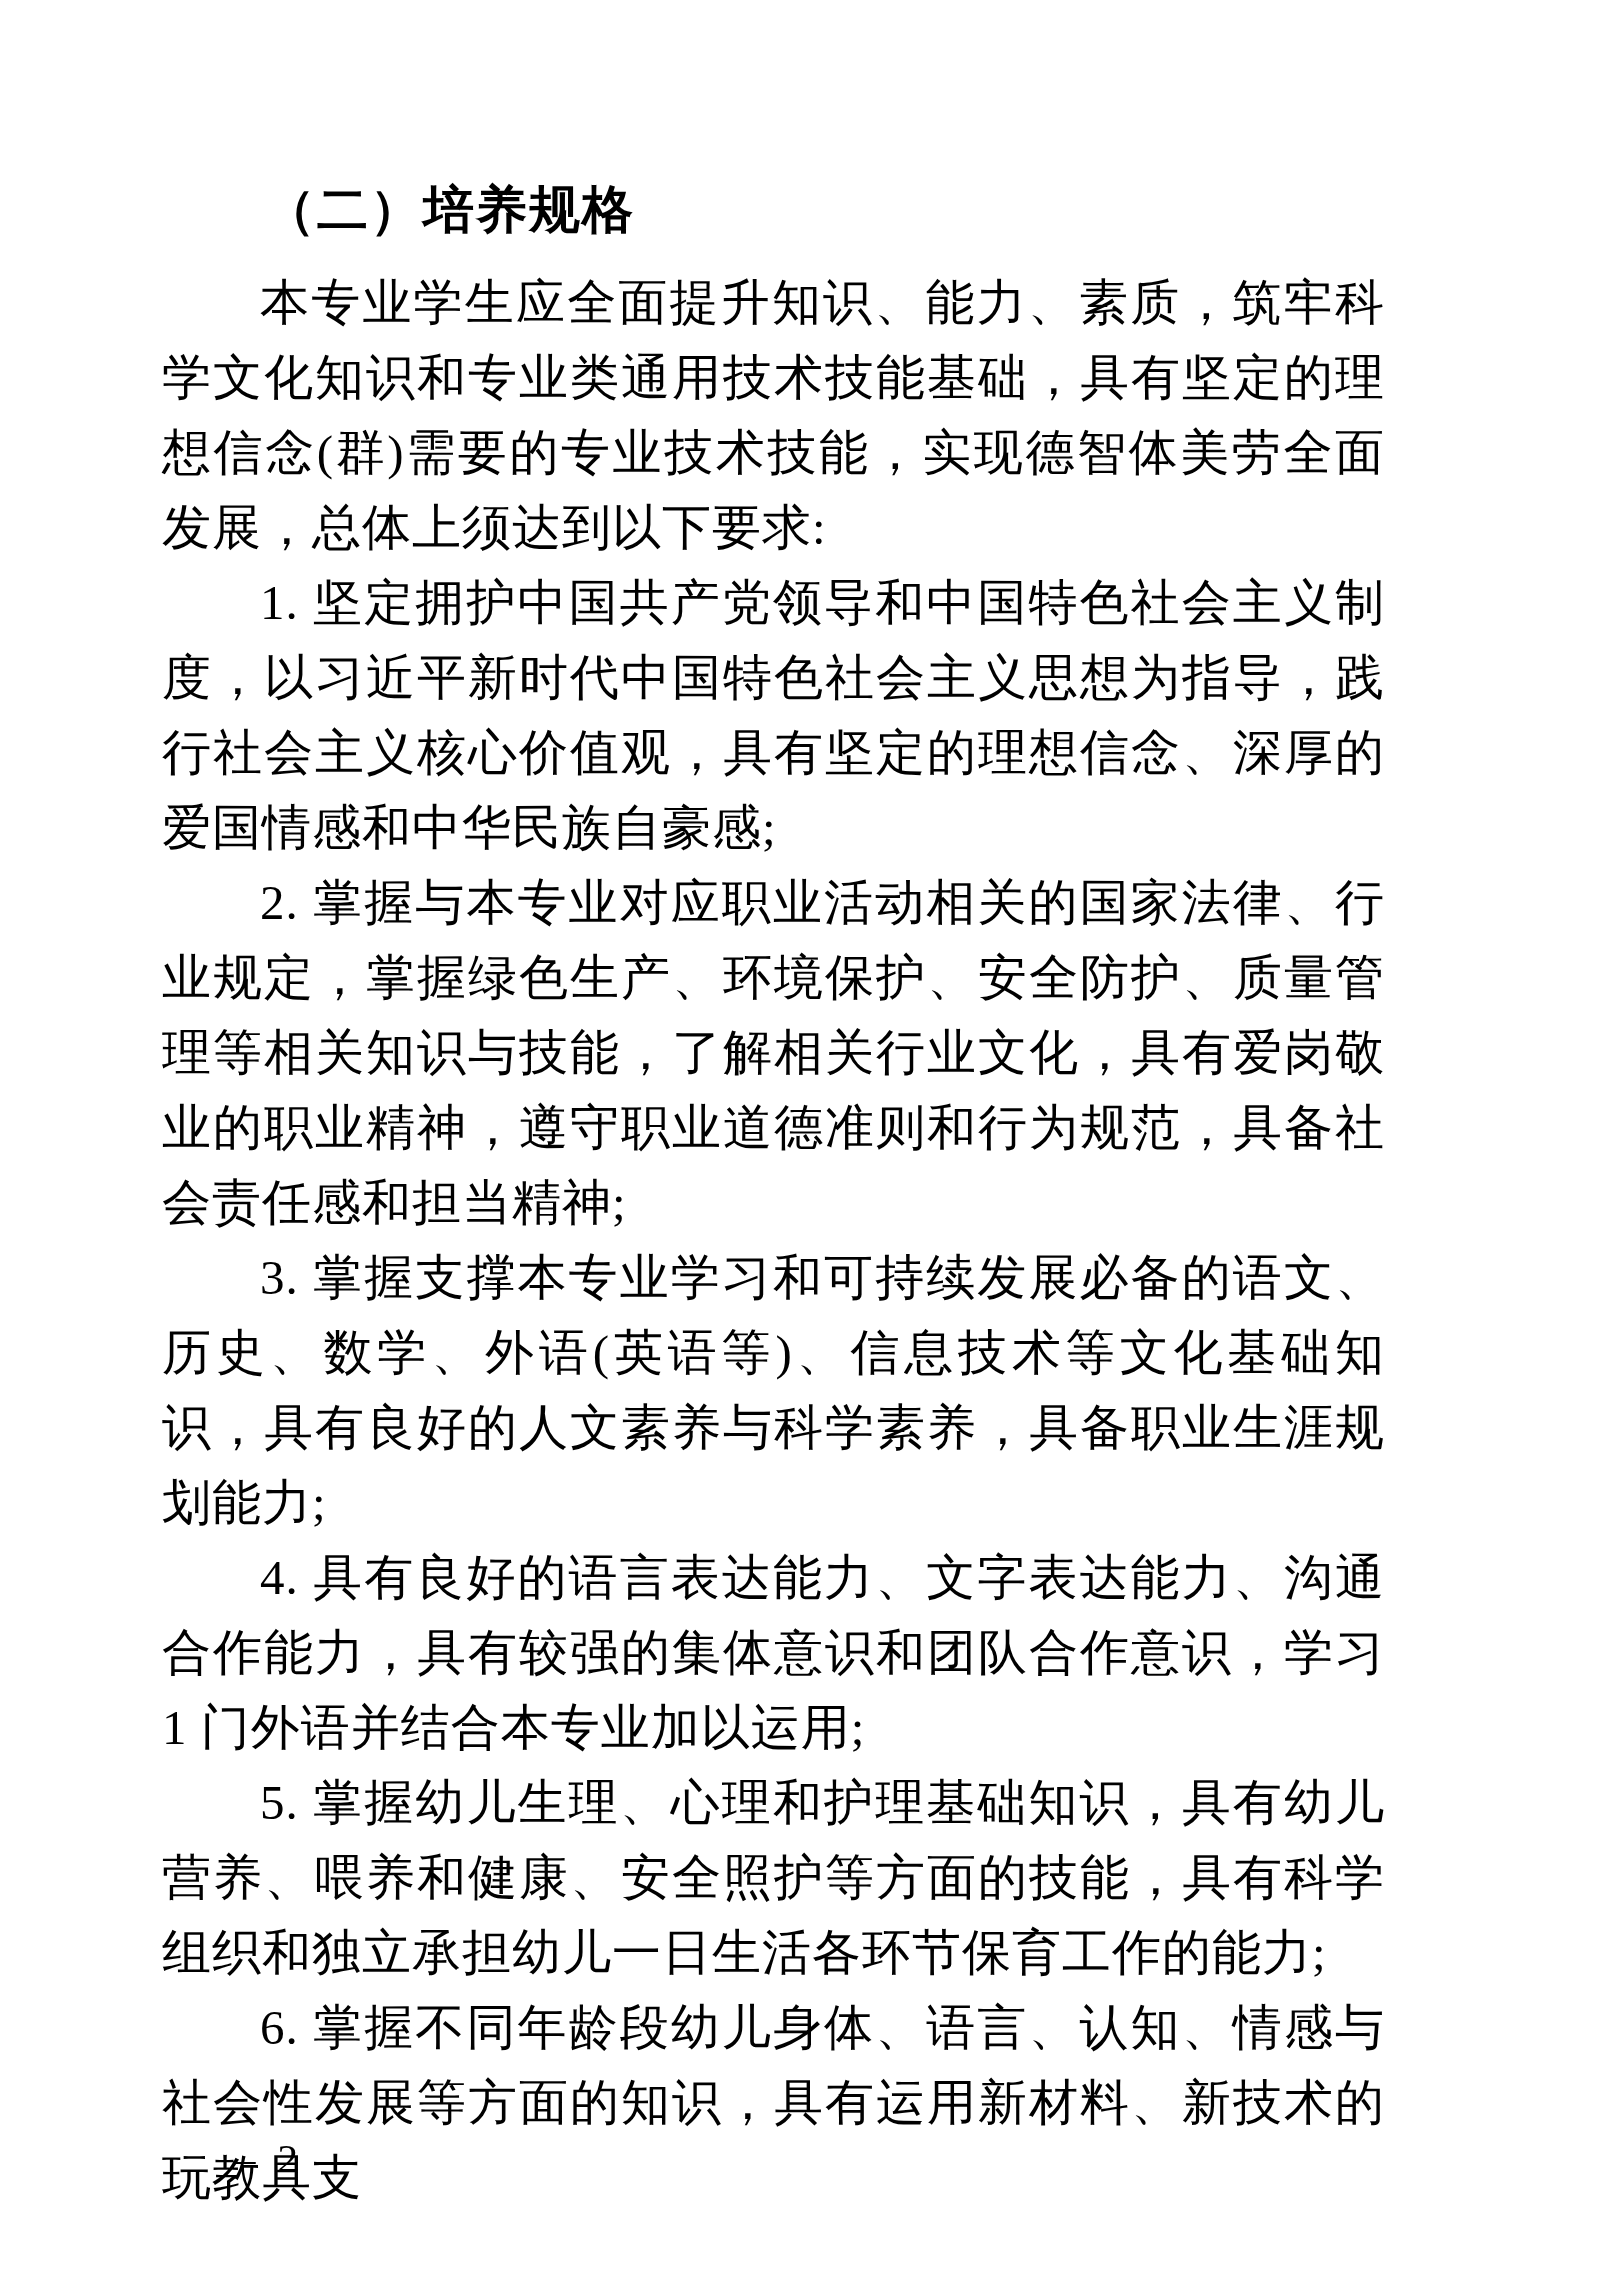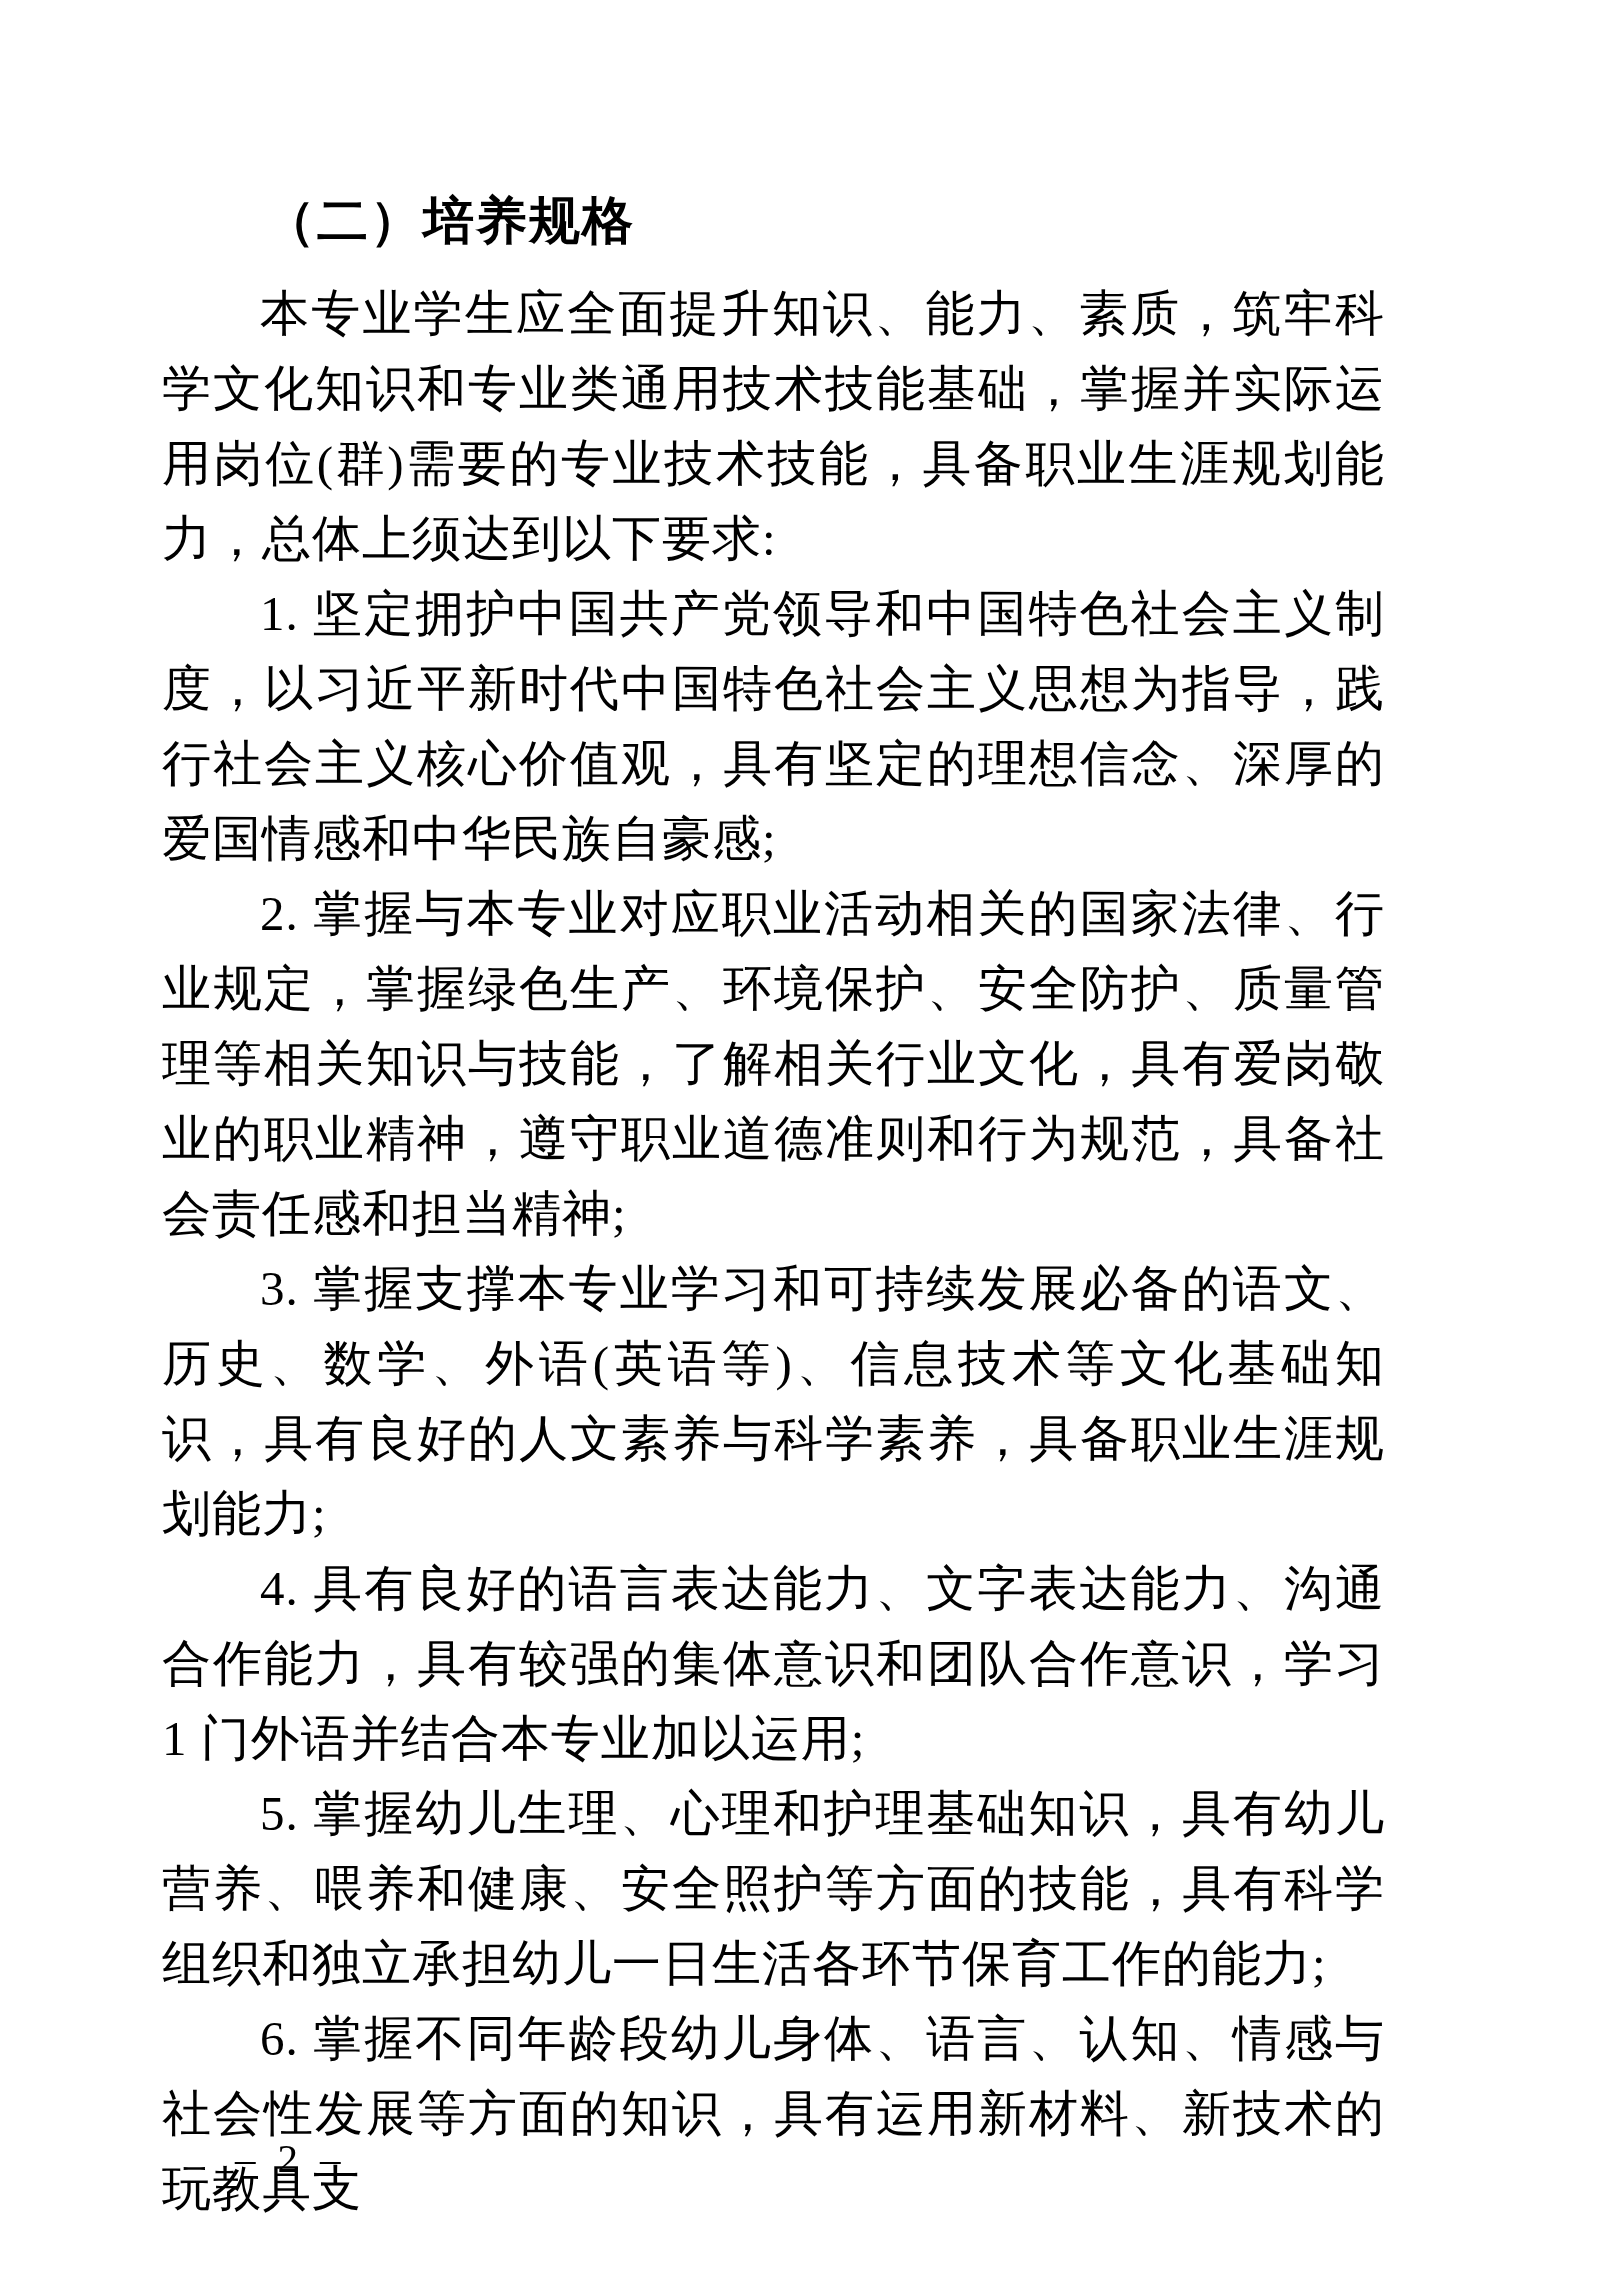--- a/index.html
+++ b/index.html
@@ -12,21 +12,21 @@
     width: 1620px;
     height: 2292px;
     background: #ffffff;
     color: #000000;
     font-family: "Liberation Serif", serif;
     overflow: hidden;
   }
   .content {
     position: absolute;
     left: 162px;
-    top: 182px;
+    top: 171px;
     width: 1223px;
   }
   .heading {
     font-size: 51px;
     font-weight: bold;
     line-height: 78px;
     margin: 0 0 15.7px 0;
     text-indent: 2em;
     letter-spacing: 2px;
   }
@@ -48,21 +48,21 @@
     letter-spacing: 5.9px;
     color: #000000;
   }
 </style>
 </head>
 <body>
 
 <div class="page">
   <div class="content">
     <h2 class="heading">（二）培养规格</h2>
-    <p class="para">本专业学生应全面提升知识、能力、素质，筑牢科学文化知识和专业类通用技术技能基础，掌握并实际运用岗位(群)需要的专业技术技能，具备职业生涯规划能力，总体上须达到以下要求:</p>
+    <p class="para">本专业学生应全面提升知识、能力、素质，筑牢科学文化知识和专业类通用技术技能基础，具有坚定的理想信念(群)需要的专业技术技能，实现德智体美劳全面发展，总体上须达到以下要求:</p>
     <p class="para">1. 坚定拥护中国共产党领导和中国特色社会主义制度，以习近平新时代中国特色社会主义思想为指导，践行社会主义核心价值观，具有坚定的理想信念、深厚的爱国情感和中华民族自豪感;</p>
     <p class="para">2. 掌握与本专业对应职业活动相关的国家法律、行业规定，掌握绿色生产、环境保护、安全防护、质量管理等相关知识与技能，了解相关行业文化，具有爱岗敬业的职业精神，遵守职业道德准则和行为规范，具备社会责任感和担当精神;</p>
     <p class="para">3. 掌握支撑本专业学习和可持续发展必备的语文、历史、数学、外语(英语等)、信息技术等文化基础知识，具有良好的人文素养与科学素养，具备职业生涯规划能力;</p>
     <p class="para">4. 具有良好的语言表达能力、文字表达能力、沟通合作能力，具有较强的集体意识和团队合作意识，学习 1 门外语并结合本专业加以运用;</p>
     <p class="para">5. 掌握幼儿生理、心理和护理基础知识，具有幼儿营养、喂养和健康、安全照护等方面的技能，具有科学组织和独立承担幼儿一日生活各环节保育工作的能力;</p>
     <p class="para">6. 掌握不同年龄段幼儿身体、语言、认知、情感与社会性发展等方面的知识，具有运用新材料、新技术的玩教具支</p>
   </div>
   <div class="footer">– 2 –</div>
 </div>
 

